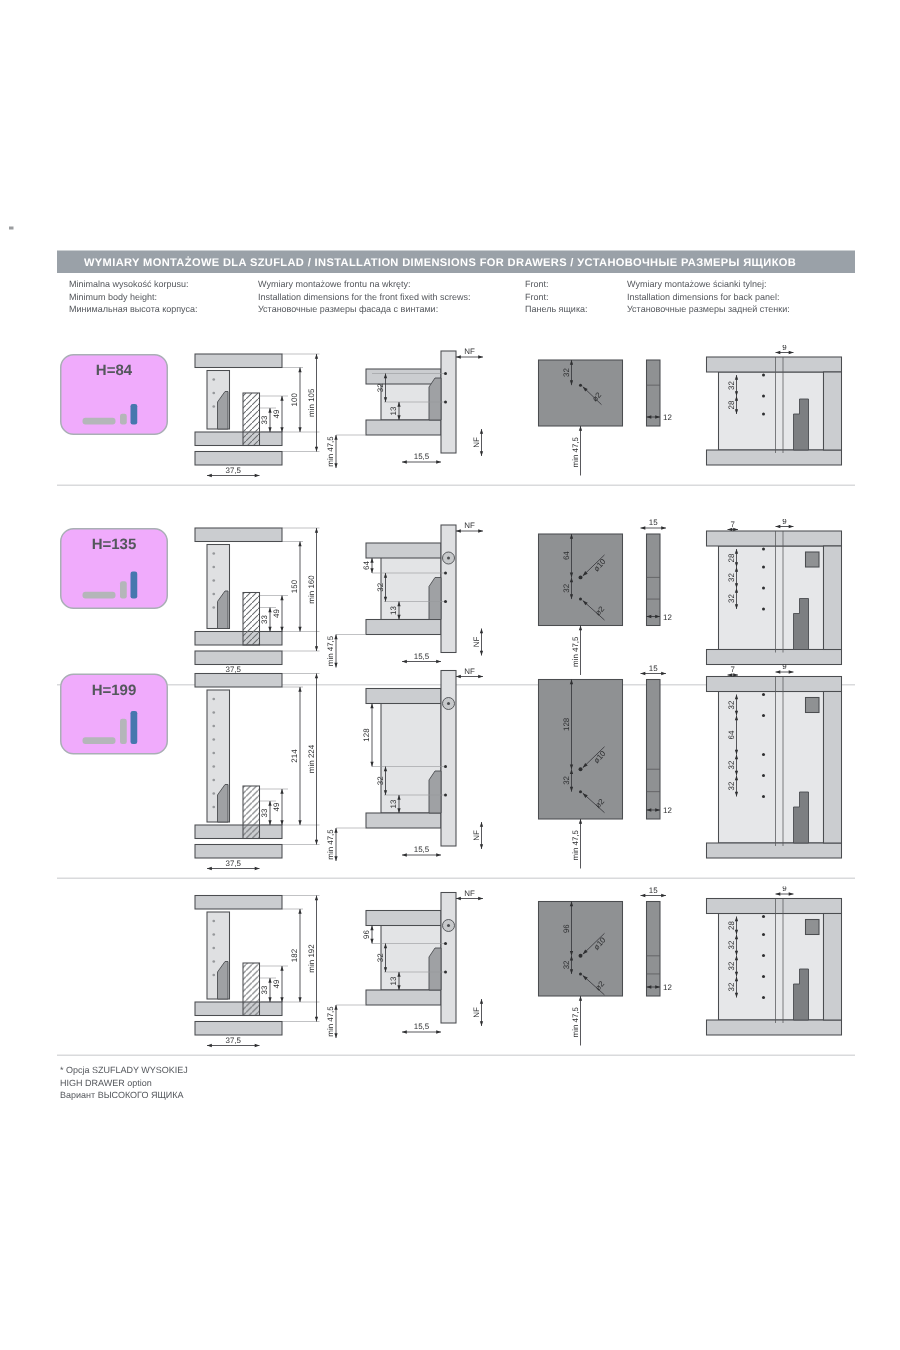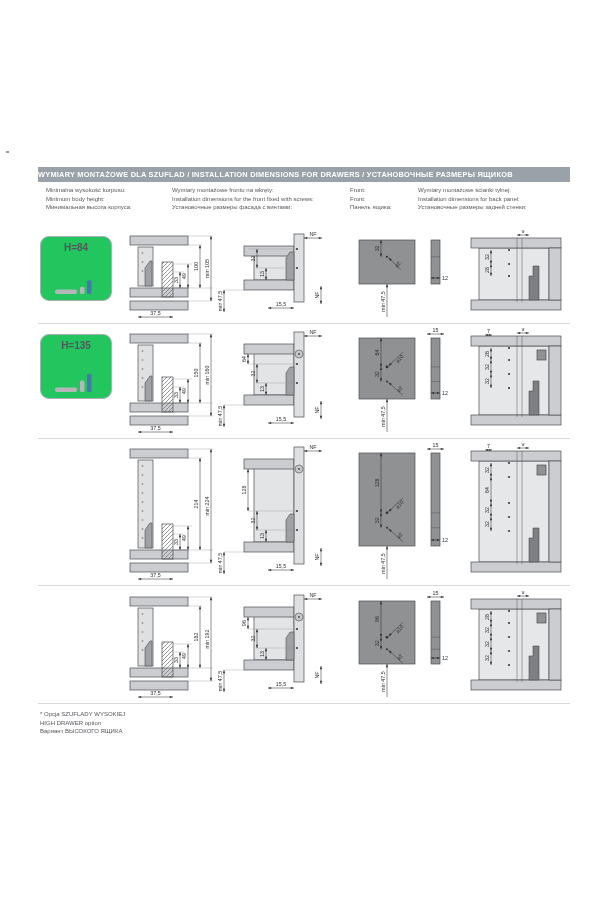--- a/index.html
+++ b/index.html
@@ -1,24 +1,24 @@
 <!DOCTYPE html>
 <html><head>
 <meta charset="utf-8">
 <style>
   html,body{margin:0;padding:0;background:#ffffff;}
   .page{position:relative;width:600px;height:900px;background:#ffffff;overflow:hidden;
         font-family:"Liberation Sans",sans-serif;}
   .edge-tick{position:absolute;left:6px;top:151px;width:3px;height:2px;background:#9b9da0;}
   .header-bar{position:absolute;left:38px;top:167px;width:532px;height:15px;
-              line-height:15px;box-sizing:border-box;
+              line-height:15px;padding-left:18px;box-sizing:border-box;
               font-size:7.4px;font-weight:bold;letter-spacing:.25px;color:#ffffff;}
   .col-head{position:absolute;top:186px;font-size:6px;line-height:8.6px;color:#54575c;}
   .row{position:absolute;left:38px;width:532px;border-bottom:1px solid #d9dadc;}
-  .badge{position:absolute;left:2px;top:8px;width:72px;height:65px;background:#22c55e;
+  .badge{position:absolute;left:2px;top:8px;width:72px;height:54px;background:#f0abfc;
          border:1.7px solid #a9afb5;border-radius:9px;box-sizing:border-box;}
   .badge-label{text-align:center;margin-top:5px;font-size:10px;font-weight:bold;color:#54575c;}
   .badge-icon{position:absolute;left:13px;bottom:5px;}
   .draw{position:absolute;}
   svg text.dim{font-family:"Liberation Sans",sans-serif;font-size:5.3px;fill:#2e2f31;}
   svg .dl{stroke:#35363a;stroke-width:0.55;fill:none;}
   svg .ext{stroke:#97999c;stroke-width:0.4;}
   svg .pnl{stroke:#4b4d50;stroke-width:0.7;}
   .footnote{position:absolute;left:40px;top:710px;font-size:6px;line-height:8.6px;color:#54575c;}
 </style>
@@ -176,21 +176,21 @@
           <polygon fill="#2e2f31" points="26,34 24.9,37.2 27.1,37.2"></polygon>
           <polygon fill="#2e2f31" points="26,46 24.9,42.8 27.1,42.8"></polygon>
           <text class="dim" transform="translate(24.2 40) rotate(-90)" text-anchor="middle">28</text>
           <circle cx="44" cy="46" r="1" fill="#2e2f31"></circle>
           <line class="dl" x1="52" y1="5" x2="64" y2="5"></line>
           <polygon fill="#2e2f31" points="52,5 55.2,3.9 55.2,6.1"></polygon>
           <polygon fill="#2e2f31" points="64,5 60.8,3.9 60.8,6.1"></polygon>
           <text class="dim" x="58" y="3.2" text-anchor="middle">9</text>
         </svg>
       </div>
-      <div class="row" style="top: 326px; height: 112px; border-bottom-color: rgb(217, 218, 220);">
+      <div class="row" style="top: 344px; height: 112px; border-bottom-color: rgb(217, 218, 220);">
         <div class="badge">
           <div class="badge-label">H=135</div>
           <svg class="badge-icon" width="44" height="25" viewBox="0 0 44 25">
             <rect x="1" y="19.5" width="22" height="4.5" rx="2" fill="#b4b6b9"></rect>
             <rect x="26" y="12.524999999999999" width="4.5" height="11.475000000000001" rx="1.5" fill="#b4b6b9"></rect>
             <rect x="33" y="6.024999999999999" width="4.5" height="17.975" rx="1.5" fill="#4677ae"></rect>
           </svg>
         </div>
         <svg class="draw" width="115" height="107" viewBox="0 0 115 107" style="left: 62px; top: 2px;">
           <defs>
@@ -340,20 +340,28 @@
           <polygon fill="#2e2f31" points="20,7 23.2,5.9 23.2,8.1"></polygon>
           <polygon fill="#2e2f31" points="27,7 23.8,5.9 23.8,8.1"></polygon>
           <text class="dim" x="23.5" y="5.2" text-anchor="middle">7</text>
           <line class="dl" x1="52" y1="5" x2="64" y2="5"></line>
           <polygon fill="#2e2f31" points="52,5 55.2,3.9 55.2,6.1"></polygon>
           <polygon fill="#2e2f31" points="64,5 60.8,3.9 60.8,6.1"></polygon>
           <text class="dim" x="58" y="3.2" text-anchor="middle">9</text>
         </svg>
       </div>
       <div class="row" style="top: 441px; height: 144px; border-bottom-color: rgb(217, 218, 220);">
+        <div class="badge">
+          <div class="badge-label">H=199</div>
+          <svg class="badge-icon" width="44" height="25" viewBox="0 0 44 25">
+            <rect x="1" y="19.5" width="22" height="4.5" rx="2" fill="#b4b6b9"></rect>
+            <rect x="26" y="7.084999999999997" width="4.5" height="16.915000000000003" rx="1.5" fill="#b4b6b9"></rect>
+            <rect x="33" y="2" width="4.5" height="22" rx="1.5" fill="#4677ae"></rect>
+          </svg>
+        </div>
         <svg class="draw" width="115" height="139" viewBox="0 0 115 139" style="left: 62px; top: 2px;">
           <defs>
             <pattern id="h2" width="4" height="4" patternUnits="userSpaceOnUse">
               <path d="M0 4 L4 0" stroke="#6b6d70" stroke-width="0.7"></path>
             </pattern>
           </defs>
           <line class="ext" x1="88" y1="6" x2="113" y2="6"></line>
           <line class="ext" x1="88" y1="15" x2="102" y2="15"></line>
           <line class="ext" x1="74" y1="107" x2="113" y2="107"></line>
           <line class="ext" x1="73" y1="91" x2="84" y2="91"></line>

